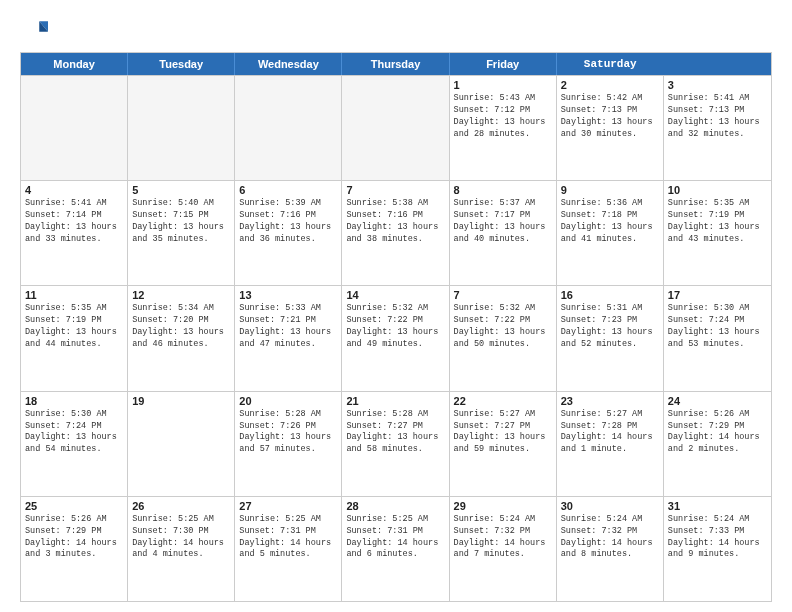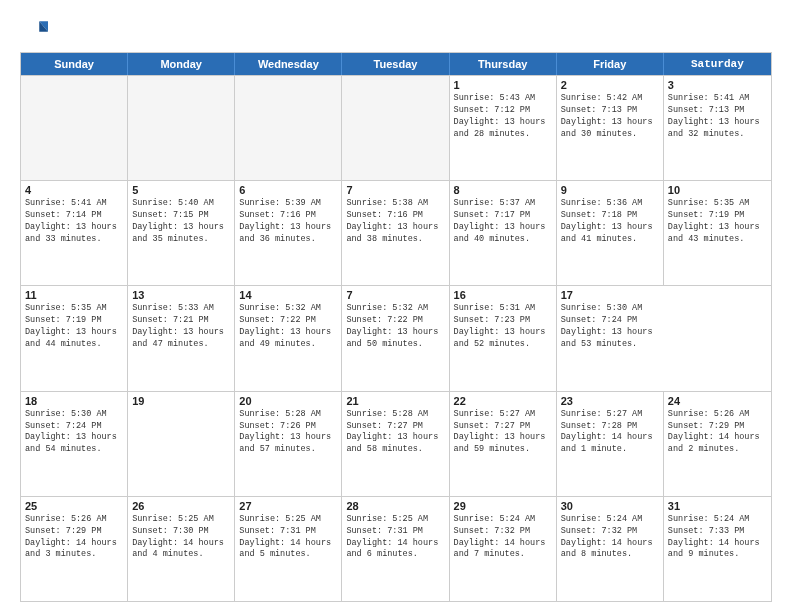--- a/index.html
+++ b/index.html
@@ -138,24 +138,23 @@
       </div>
     </div>
     <div class="title-block">
       <div class="main-title"></div>
       <div class="subtitle"></div>
     </div>
   </div>
 
   <div class="calendar">
     <div class="cal-header-row" id="cal-header">
-        <div class="cal-header-cell">Sunday</div>
         <div class="cal-header-cell">Monday</div>
+        <div class="cal-header-cell">Tuesday</div>
         <div class="cal-header-cell">Wednesday</div>
-        <div class="cal-header-cell">Tuesday</div>
         <div class="cal-header-cell">Thursday</div>
         <div class="cal-header-cell">Friday</div>
         <div class="cal-header-cell">Saturday</div>
       </div>
     <div class="cal-body" id="cal-body">
         <div class="cal-row">
           <div class="cal-cell empty"></div>
           <div class="cal-cell empty"></div>
           <div class="cal-cell empty"></div>
           <div class="cal-cell empty"></div>
@@ -201,20 +200,24 @@
             <div class="day-number">10</div>
             <div class="cell-detail">Sunrise: 5:35 AM<br>Sunset: 7:19 PM<br>Daylight: 13 hours and 43 minutes.</div>
           </div>
         </div>
         <div class="cal-row">
           <div class="cal-cell">
             <div class="day-number">11</div>
             <div class="cell-detail">Sunrise: 5:35 AM<br>Sunset: 7:19 PM<br>Daylight: 13 hours and 44 minutes.</div>
           </div>
           <div class="cal-cell">
+            <div class="day-number">12</div>
+            <div class="cell-detail">Sunrise: 5:34 AM<br>Sunset: 7:20 PM<br>Daylight: 13 hours and 46 minutes.</div>
+          </div>
+          <div class="cal-cell">
             <div class="day-number">13</div>
             <div class="cell-detail">Sunrise: 5:33 AM<br>Sunset: 7:21 PM<br>Daylight: 13 hours and 47 minutes.</div>
           </div>
           <div class="cal-cell">
             <div class="day-number">14</div>
             <div class="cell-detail">Sunrise: 5:32 AM<br>Sunset: 7:22 PM<br>Daylight: 13 hours and 49 minutes.</div>
           </div>
           <div class="cal-cell">
             <div class="day-number">7</div>
             <div class="cell-detail">Sunrise: 5:32 AM<br>Sunset: 7:22 PM<br>Daylight: 13 hours and 50 minutes.</div>

